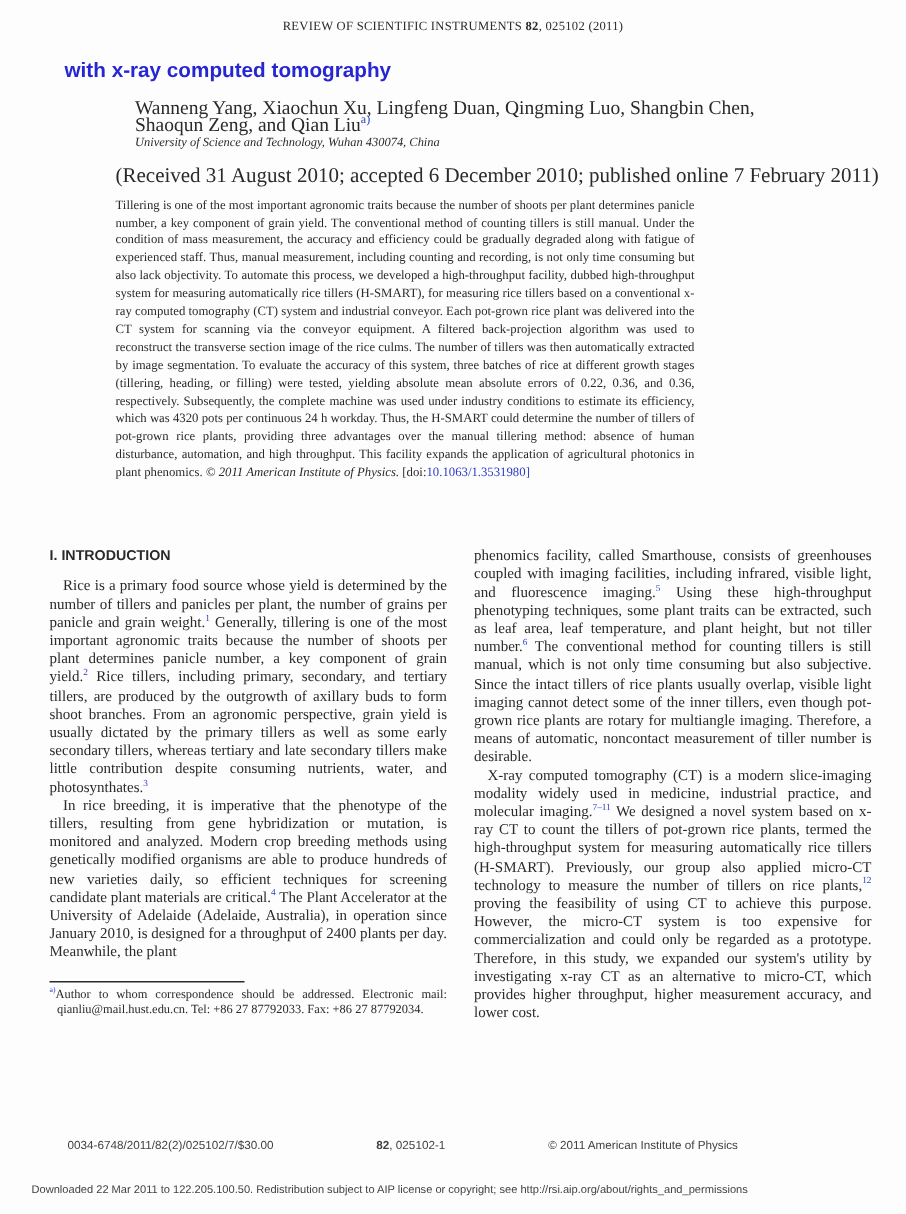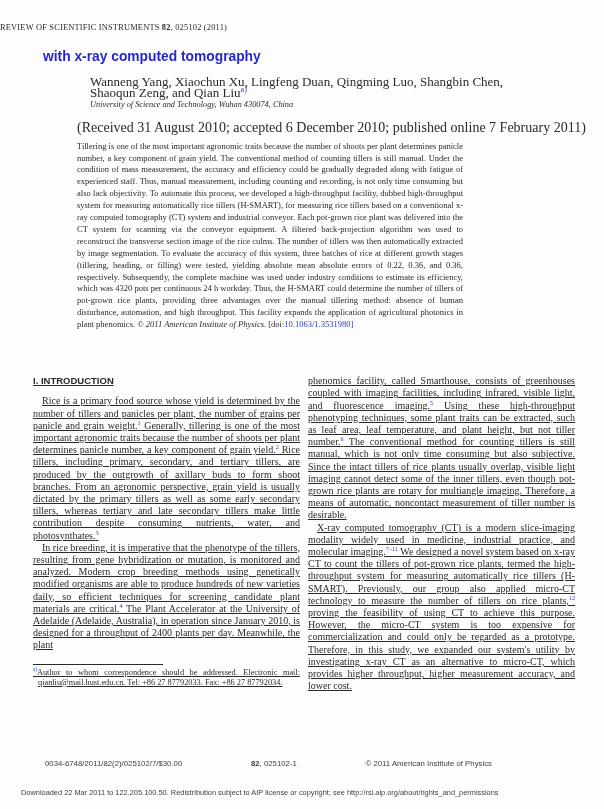--- a/index.html
+++ b/index.html
@@ -11,21 +11,22 @@
   html,body{margin:0;padding:0;background:#ffffff;}
   .page{
     position:relative;
     width:604px;height:809px;
     background:#fdfdfd;
     overflow:hidden;
     font-family:"Liberation Serif", serif;
     color:var(--text);
   }
   .jheader{
-    padding-top:23px;
+    padding-top:13px;
+    text-align:center;
     font-size:8.4px;
     letter-spacing:.2px;
   }
   .title{
     margin:16px 0 0 43px;
     width:510px;
     font-family:"Liberation Sans", sans-serif;
     font-weight:bold;
     font-size:13.8px;
     line-height:17px;
@@ -50,24 +51,23 @@
   }
   .abstract{
     margin:8px 0 0 77px;
     width:386px;
     text-align:justify;
     font-size:8.5px;
     line-height:11.9px;
   }
   .columns{
     display:flex;
-    gap:8px;
+    gap:18px;
     margin:44px 0 0 33px;
     width:548px;
-    text-decoration:underline;
   }
   .col{
     width:267px;
     text-align:justify;
     font-size:10px;
     line-height:12.2px;
   }
   .col-heading{
     font-family:"Liberation Sans", sans-serif;
     font-weight:bold;

